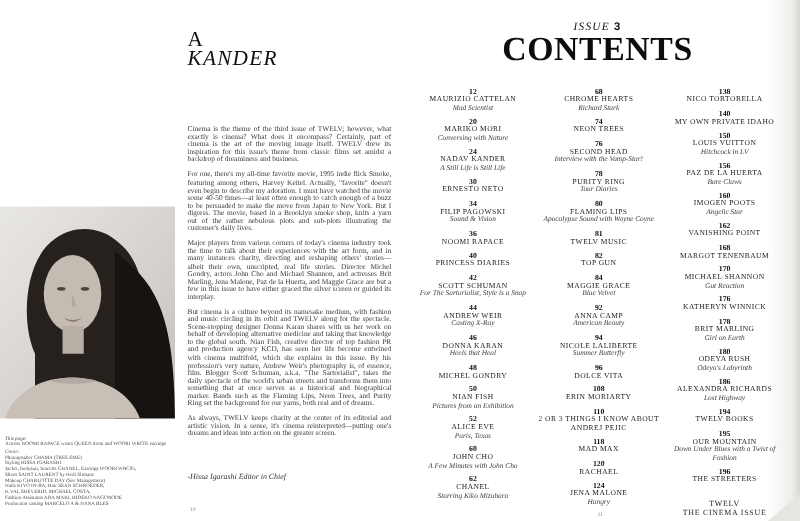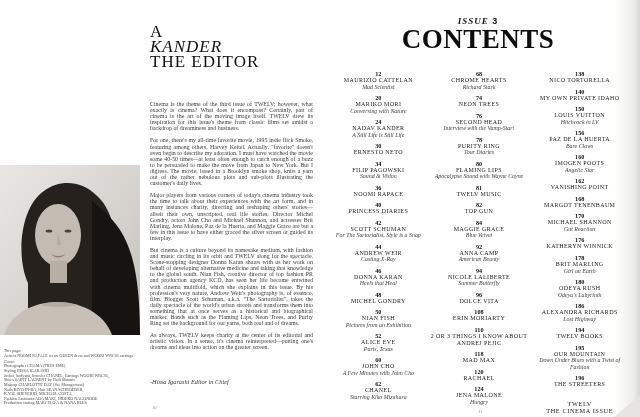--- a/index.html
+++ b/index.html
@@ -29,21 +29,21 @@
   .credits .credit-line:nth-child(1),
   .credits .credit-line:nth-child(3){font-style:italic;margin-top:2px;}
 
   .pageno{position:absolute;font-size:4.5px;color:#8a8a8a;}
   .pageno-left{left:152px;top:405px;}
   .pageno-right{left:478px;top:409px;}
 
   
   .contents-header{position:absolute;left:320px;top:16px;width:316px;text-align:center;}
   .issue-line{font-size:9px;letter-spacing:1px;color:#111;}
-  .issue-label{font-style:italic;font-weight:bold;margin-top:27px;}
+  .issue-label{font-style:italic;font-weight:normal;margin-top:27px;}
   .issue-number{font-family:"Liberation Sans",sans-serif;font-weight:700;}
   .contents-title{font-family:Liberation Serif, serif;font-weight:700;font-size:27px;letter-spacing:0.5px;color:#0d0d0d;line-height:26px;}
 
   .contents-columns{position:absolute;left:328px;top:70px;width:302px;display:flex;justify-content:space-between;}
   .ccol{width:106px;display:flex;flex-direction:column;gap:4px;}
   .entry{text-align:center;}
   .entry .num{font-weight:bold;font-size:6.2px;line-height:7px;color:#111;}
   .entry .ename{font-size:6px;line-height:6.6px;letter-spacing:0.4px;color:#1d1d1d;margin:0 auto;max-width:104px;}
   .entry .esub{font-style:italic;font-size:5.9px;line-height:6.4px;color:#3d3d3d;margin:0 auto;max-width:96px;}
 
@@ -52,21 +52,20 @@
   .page-curl{position:absolute;right:0;bottom:0;width:0;height:0;border-left:26px solid transparent;border-bottom:22px solid #e7e5e1;}
 </style>
 </head>
 <body>
 
 <div class="spread">
 
   <div class="letter-title">
       <div class="title-line">A</div>
       <div class="title-line">KANDER</div>
-      <div class="title-line">THE EDITOR</div>
     </div>
 
   <div class="letter-body">
       <div class="para">Cinema is the theme of the third issue of TWELV; however, what exactly is cinema? What does it encompass? Certainly, part of cinema is the art of the moving image itself. TWELV drew its inspiration for this issue's theme from classic films set amidst a backdrop of dreaminess and business.</div>
       <div class="para">For one, there's my all-time favorite movie, 1995 indie flick Smoke, featuring among others, Harvey Keitel. Actually, "favorite" doesn't even begin to describe my adoration. I must have watched the movie some 40-50 times—at least often enough to catch enough of a buzz to be persuaded to make the move from Japan to New York. But I digress. The movie, based in a Brooklyn smoke shop, knits a yarn out of the rather nebulous plots and sub-plots illustrating the customer's daily lives.</div>
       <div class="para">Major players from various corners of today's cinema industry took the time to talk about their experiences with the art form, and in many instances charity, directing and reshaping others' stories—albeit their own, unscripted, real life stories. Director Michel Gondry, actors John Cho and Michael Shannon, and actresses Brit Marling, Jena Malone, Paz de la Huerta, and Maggie Grace are but a few in this issue to have either graced the silver screen or guided its interplay.</div>
       <div class="para">But cinema is a culture beyond its namesake medium, with fashion and music circling in its orbit and TWELV along for the spectacle. Scene-stopping designer Donna Karan shares with us her work on behalf of developing alternative medicine and taking that knowledge to the global south. Nian Fish, creative director of top fashion PR and production agency KCD, has seen her life become entwined with cinema multifold, which she explains in this issue. By his profession's very nature, Andrew Weir's photography is, of essence, film. Blogger Scott Schuman, a.k.a. "The Sartorialist", takes the daily spectacle of the world's urban streets and transforms them into something that at once serves as a historical and biographical marker. Bands such as the Flaming Lips, Neon Trees, and Purity Ring set the background for our yarns, both real and of dreams.</div>
       <div class="para">As always, TWELV keeps charity at the center of its editorial and artistic vision. In a sense, it's cinema reinterpreted—putting one's dreams and ideas into action on the greater screen.</div>
     </div>
 

